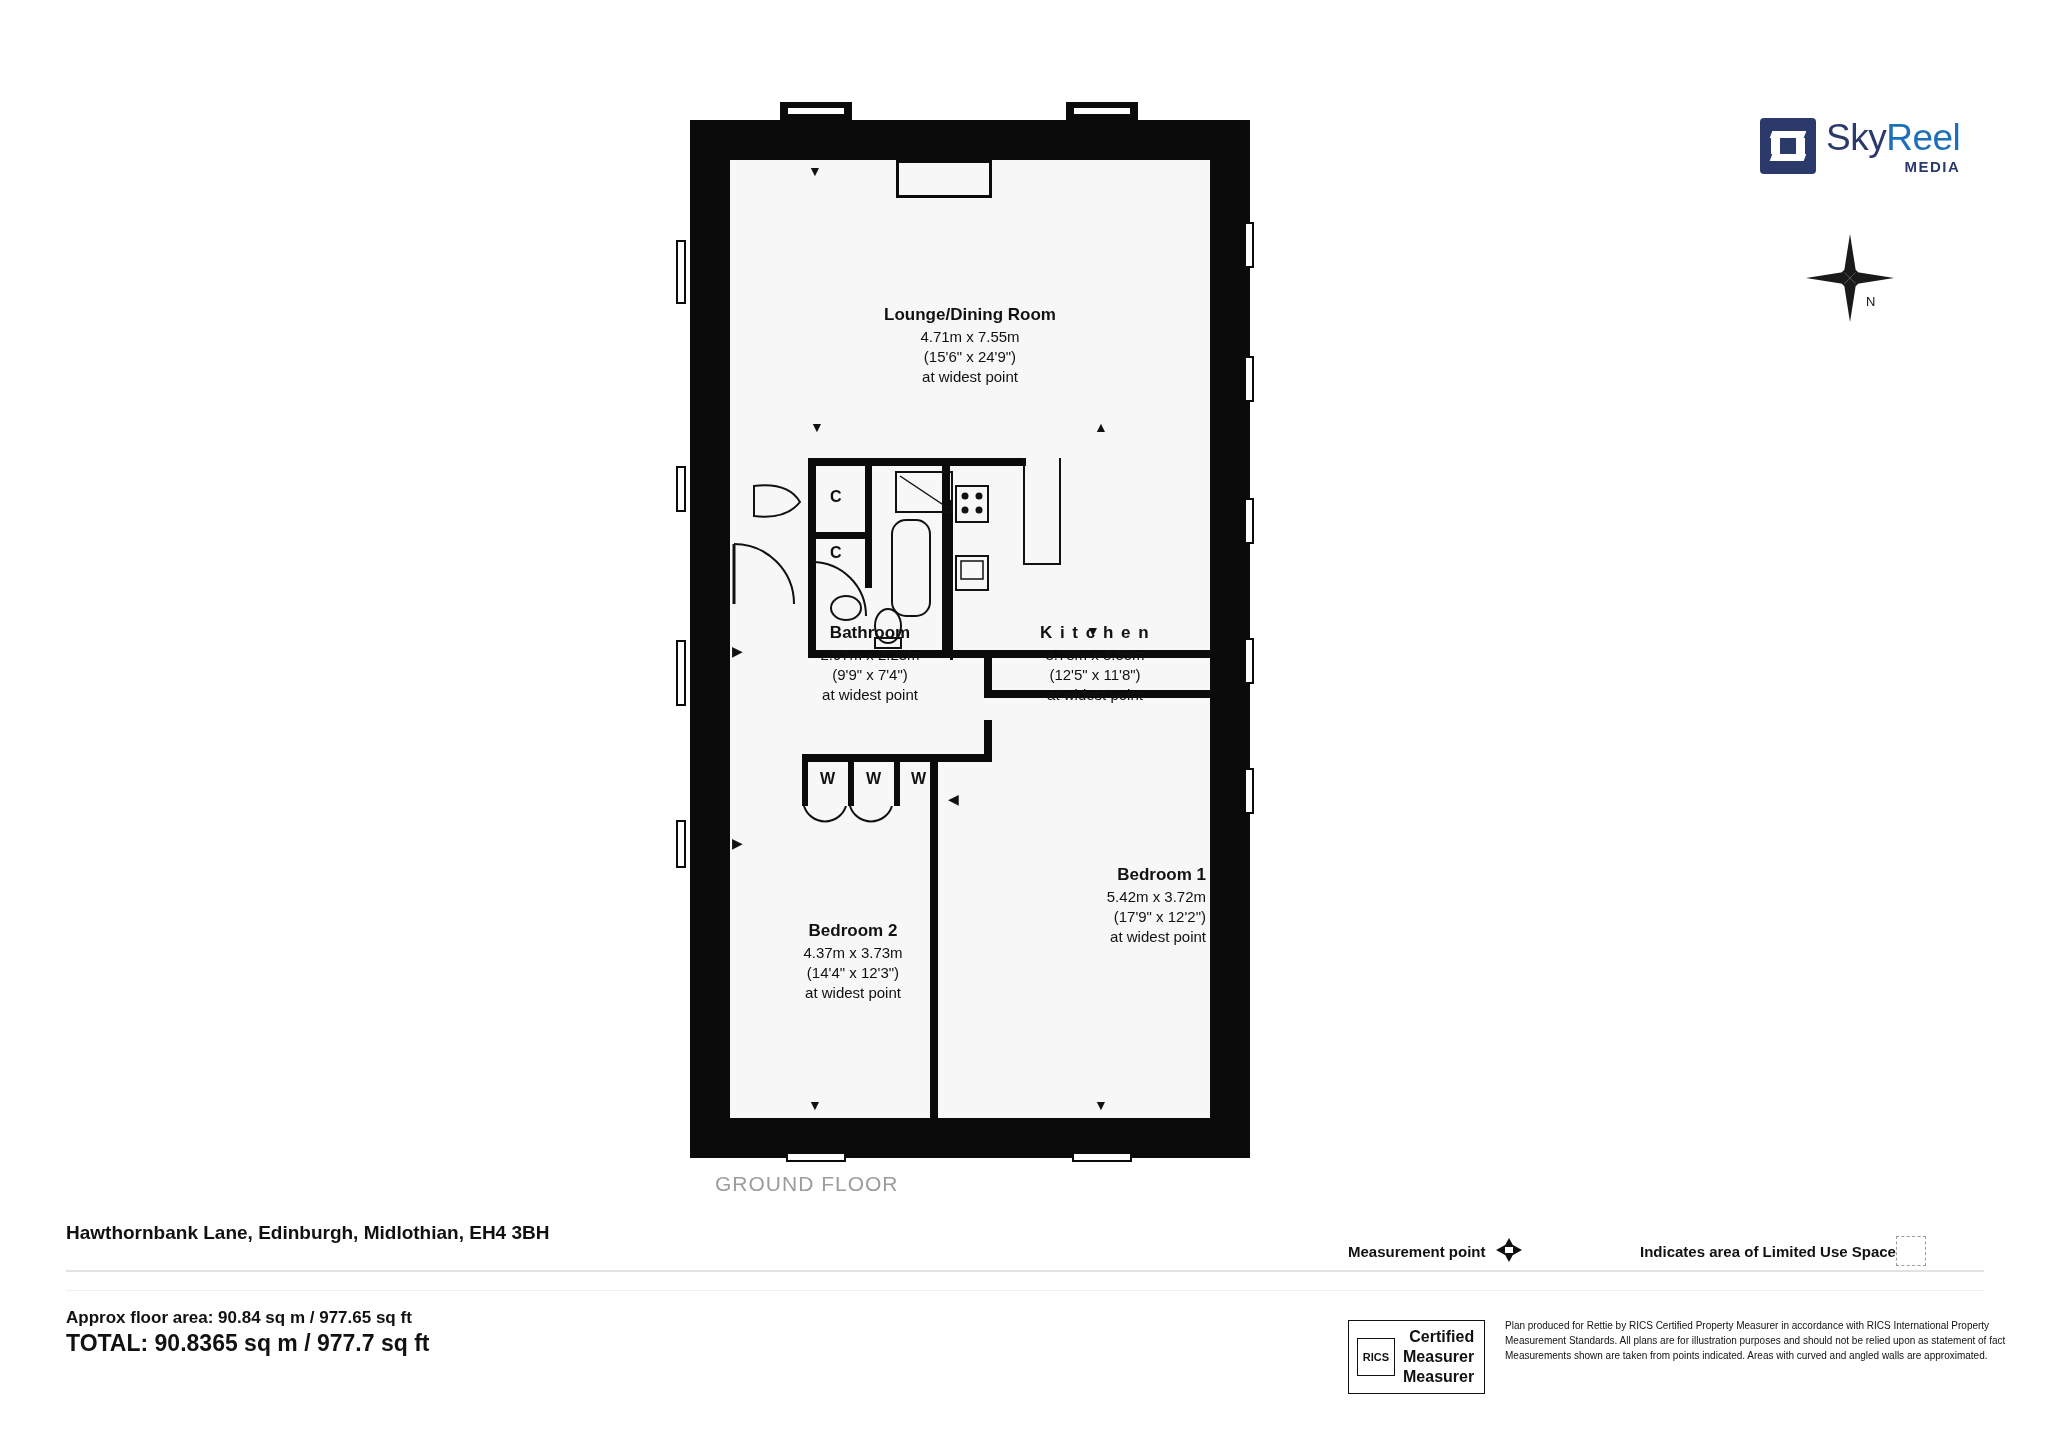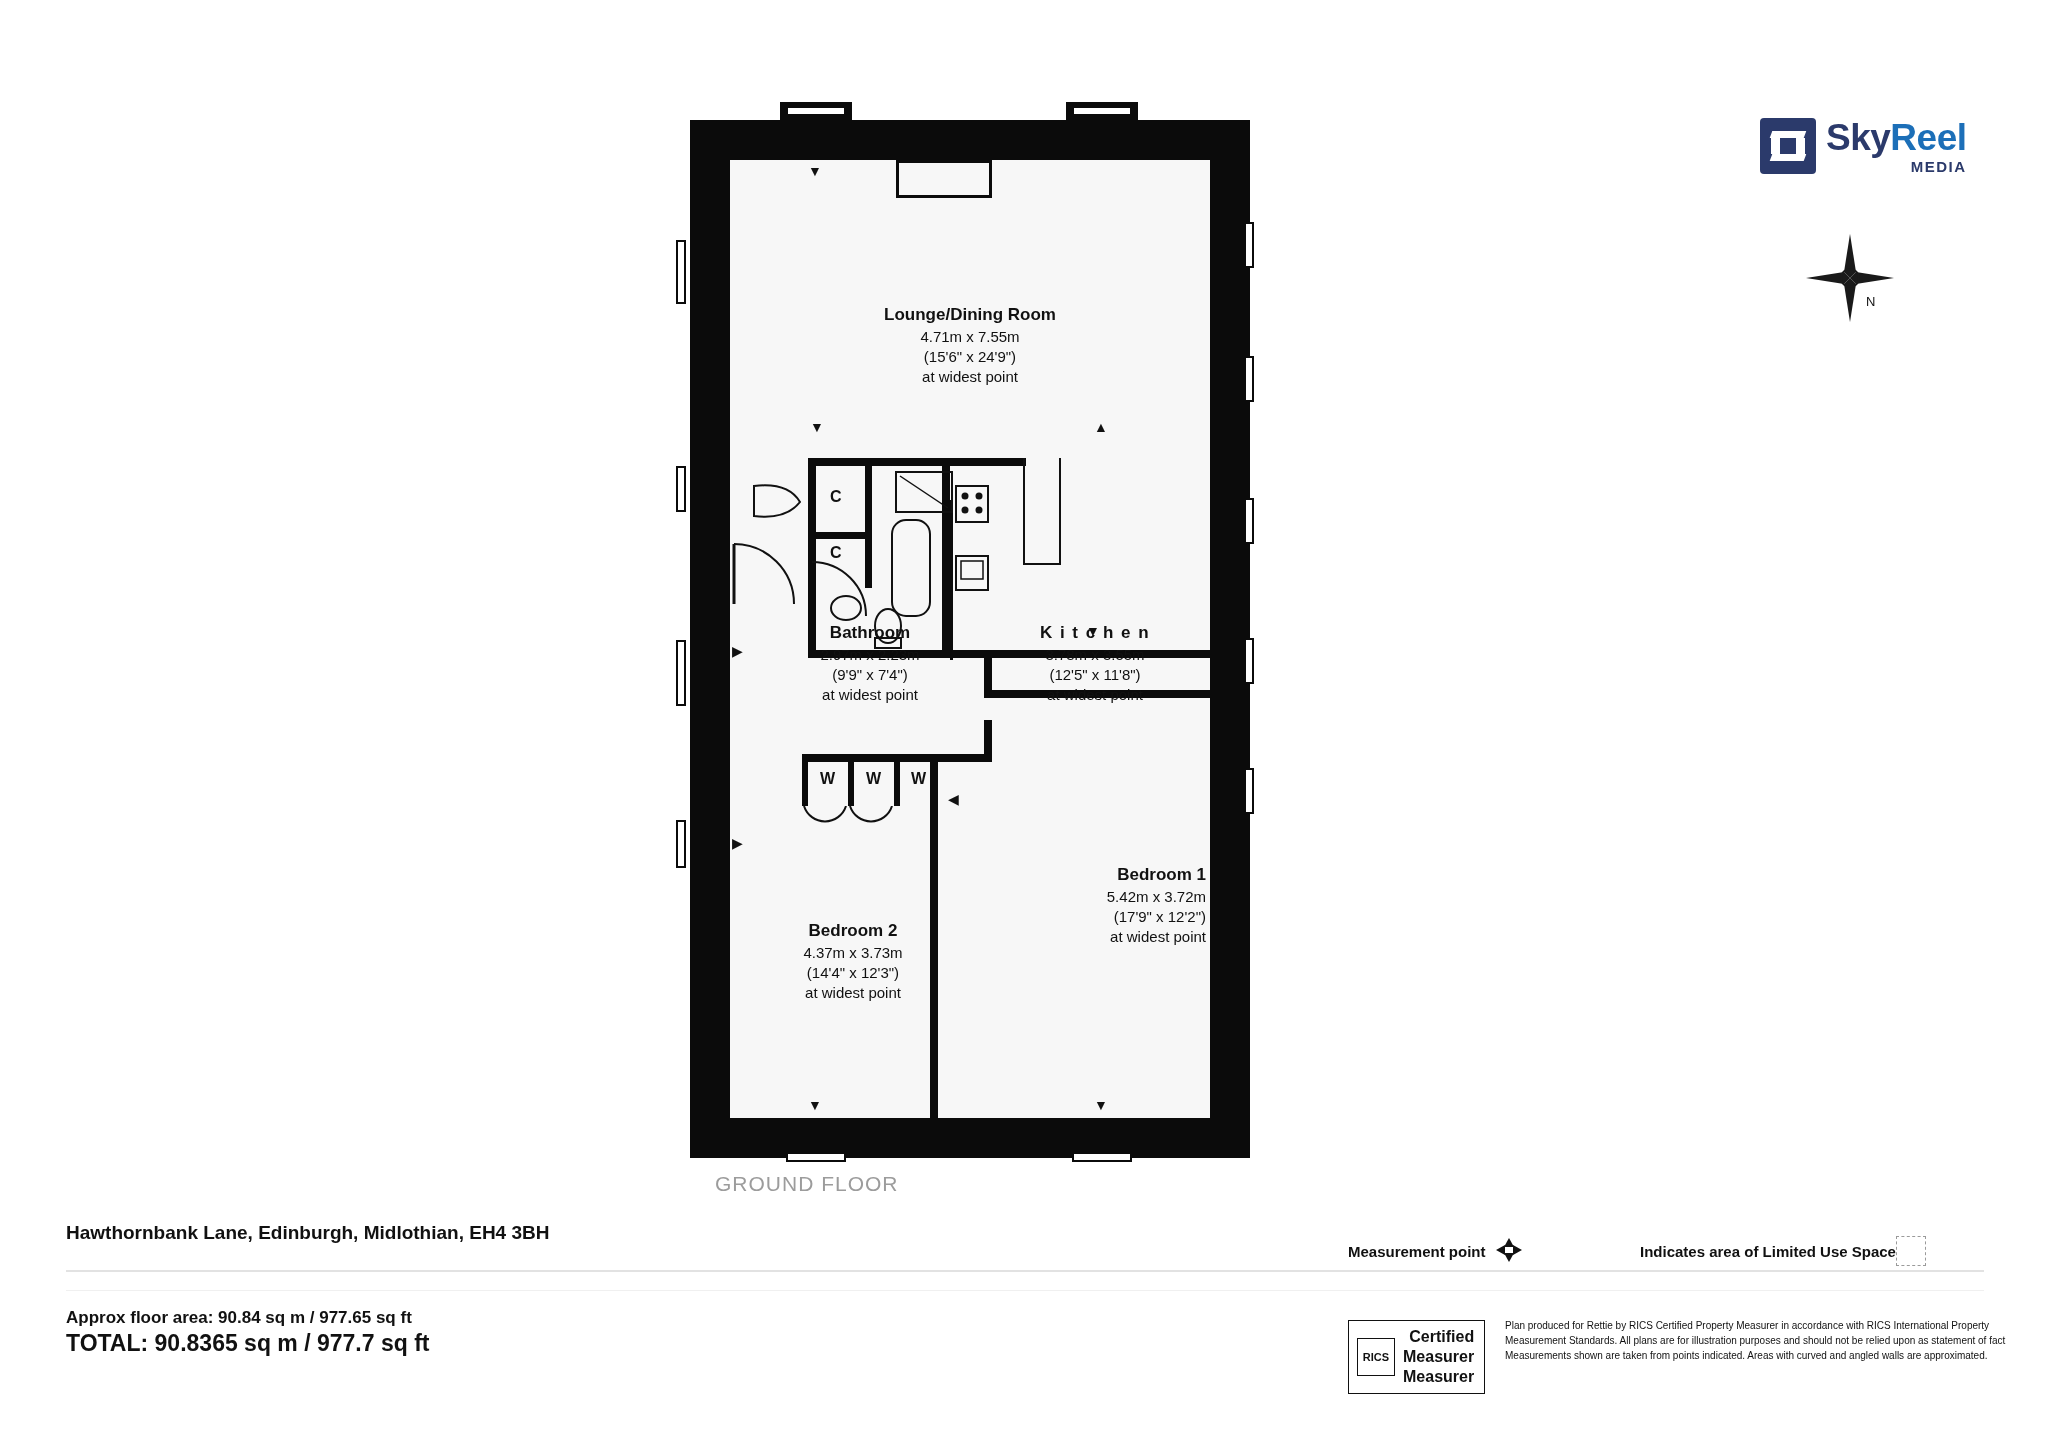--- a/index.html
+++ b/index.html
@@ -17,21 +17,21 @@
   #brand { position:absolute; left:1760px; top:118px; display:flex; align-items:center; gap:10px; }
   #brand .logo-mark { width:56px; height:56px; background:#2b3a6b; border-radius:4px; position:relative; }
   #brand .logo-mark .z1, #brand .logo-mark .z2 {
     position:absolute; background:#ffffff;
   }
   #brand .logo-mark .z1 { left:11px; top:13px; width:34px; height:7px; transform:skewX(-20deg); }
   #brand .logo-mark .z2 { left:11px; top:36px; width:34px; height:7px; transform:skewX(-20deg); }
   #brand .logo-mark .zd { position:absolute; left:11px; top:20px; width:9px; height:16px; background:#ffffff; }
   #brand .logo-mark .zd2 { position:absolute; left:36px; top:20px; width:9px; height:16px; background:#ffffff; }
   #brand .brand-text { line-height:1; }
-  #brand .brand-name { font-size:37px; font-weight:bold; letter-spacing:-0.5px; }
+  #brand .brand-name { font-size:37px; font-weight:normal; letter-spacing:-0.5px; }
   #brand .brand-name .sky { color:#2b3a6b; }
   #brand .brand-name .reel { color:#1c6fb8; }
   #brand .brand-sub { font-size:15px; font-weight:bold; color:#2b3a6b; text-align:right; letter-spacing:1.5px; margin-top:3px; }
 
   
   #compass { position:absolute; left:1800px; top:228px; width:100px; height:100px; }
   #compass .n-label { position:absolute; left:66px; top:66px; font-size:13px; color:#111; }
 
   
   #floorplan { position:absolute; left:690px; top:120px; width:630px; height:1030px; }

